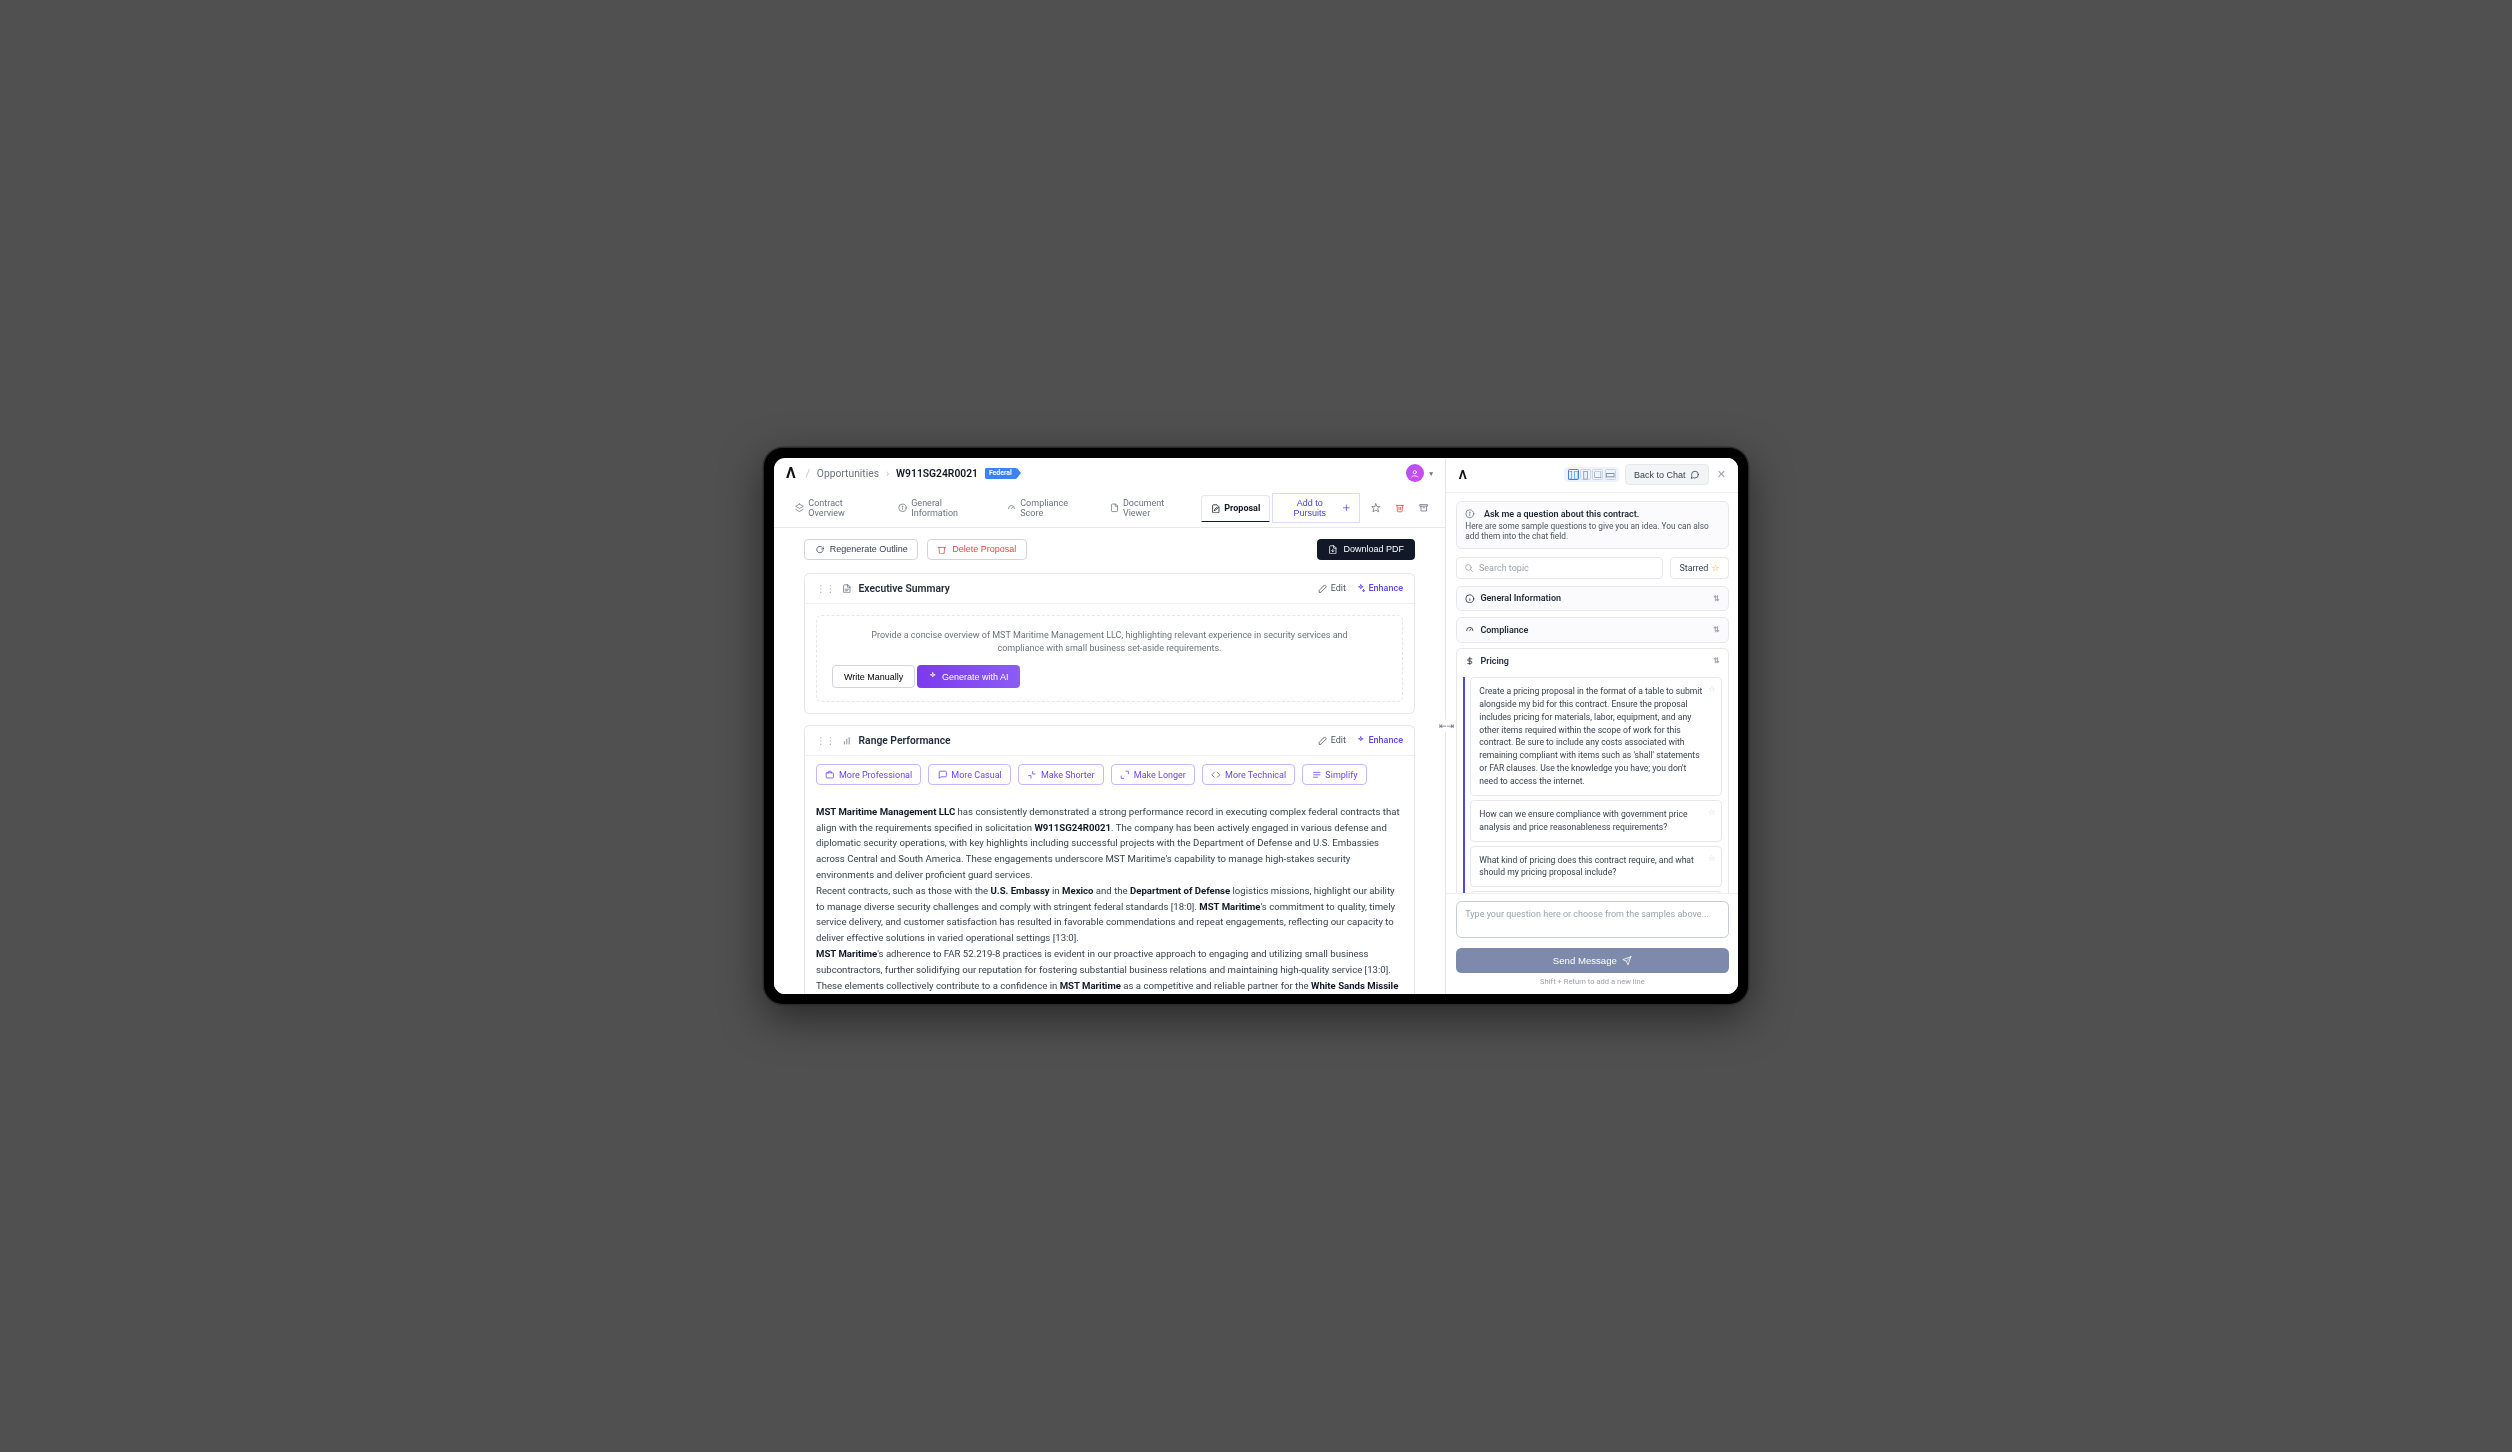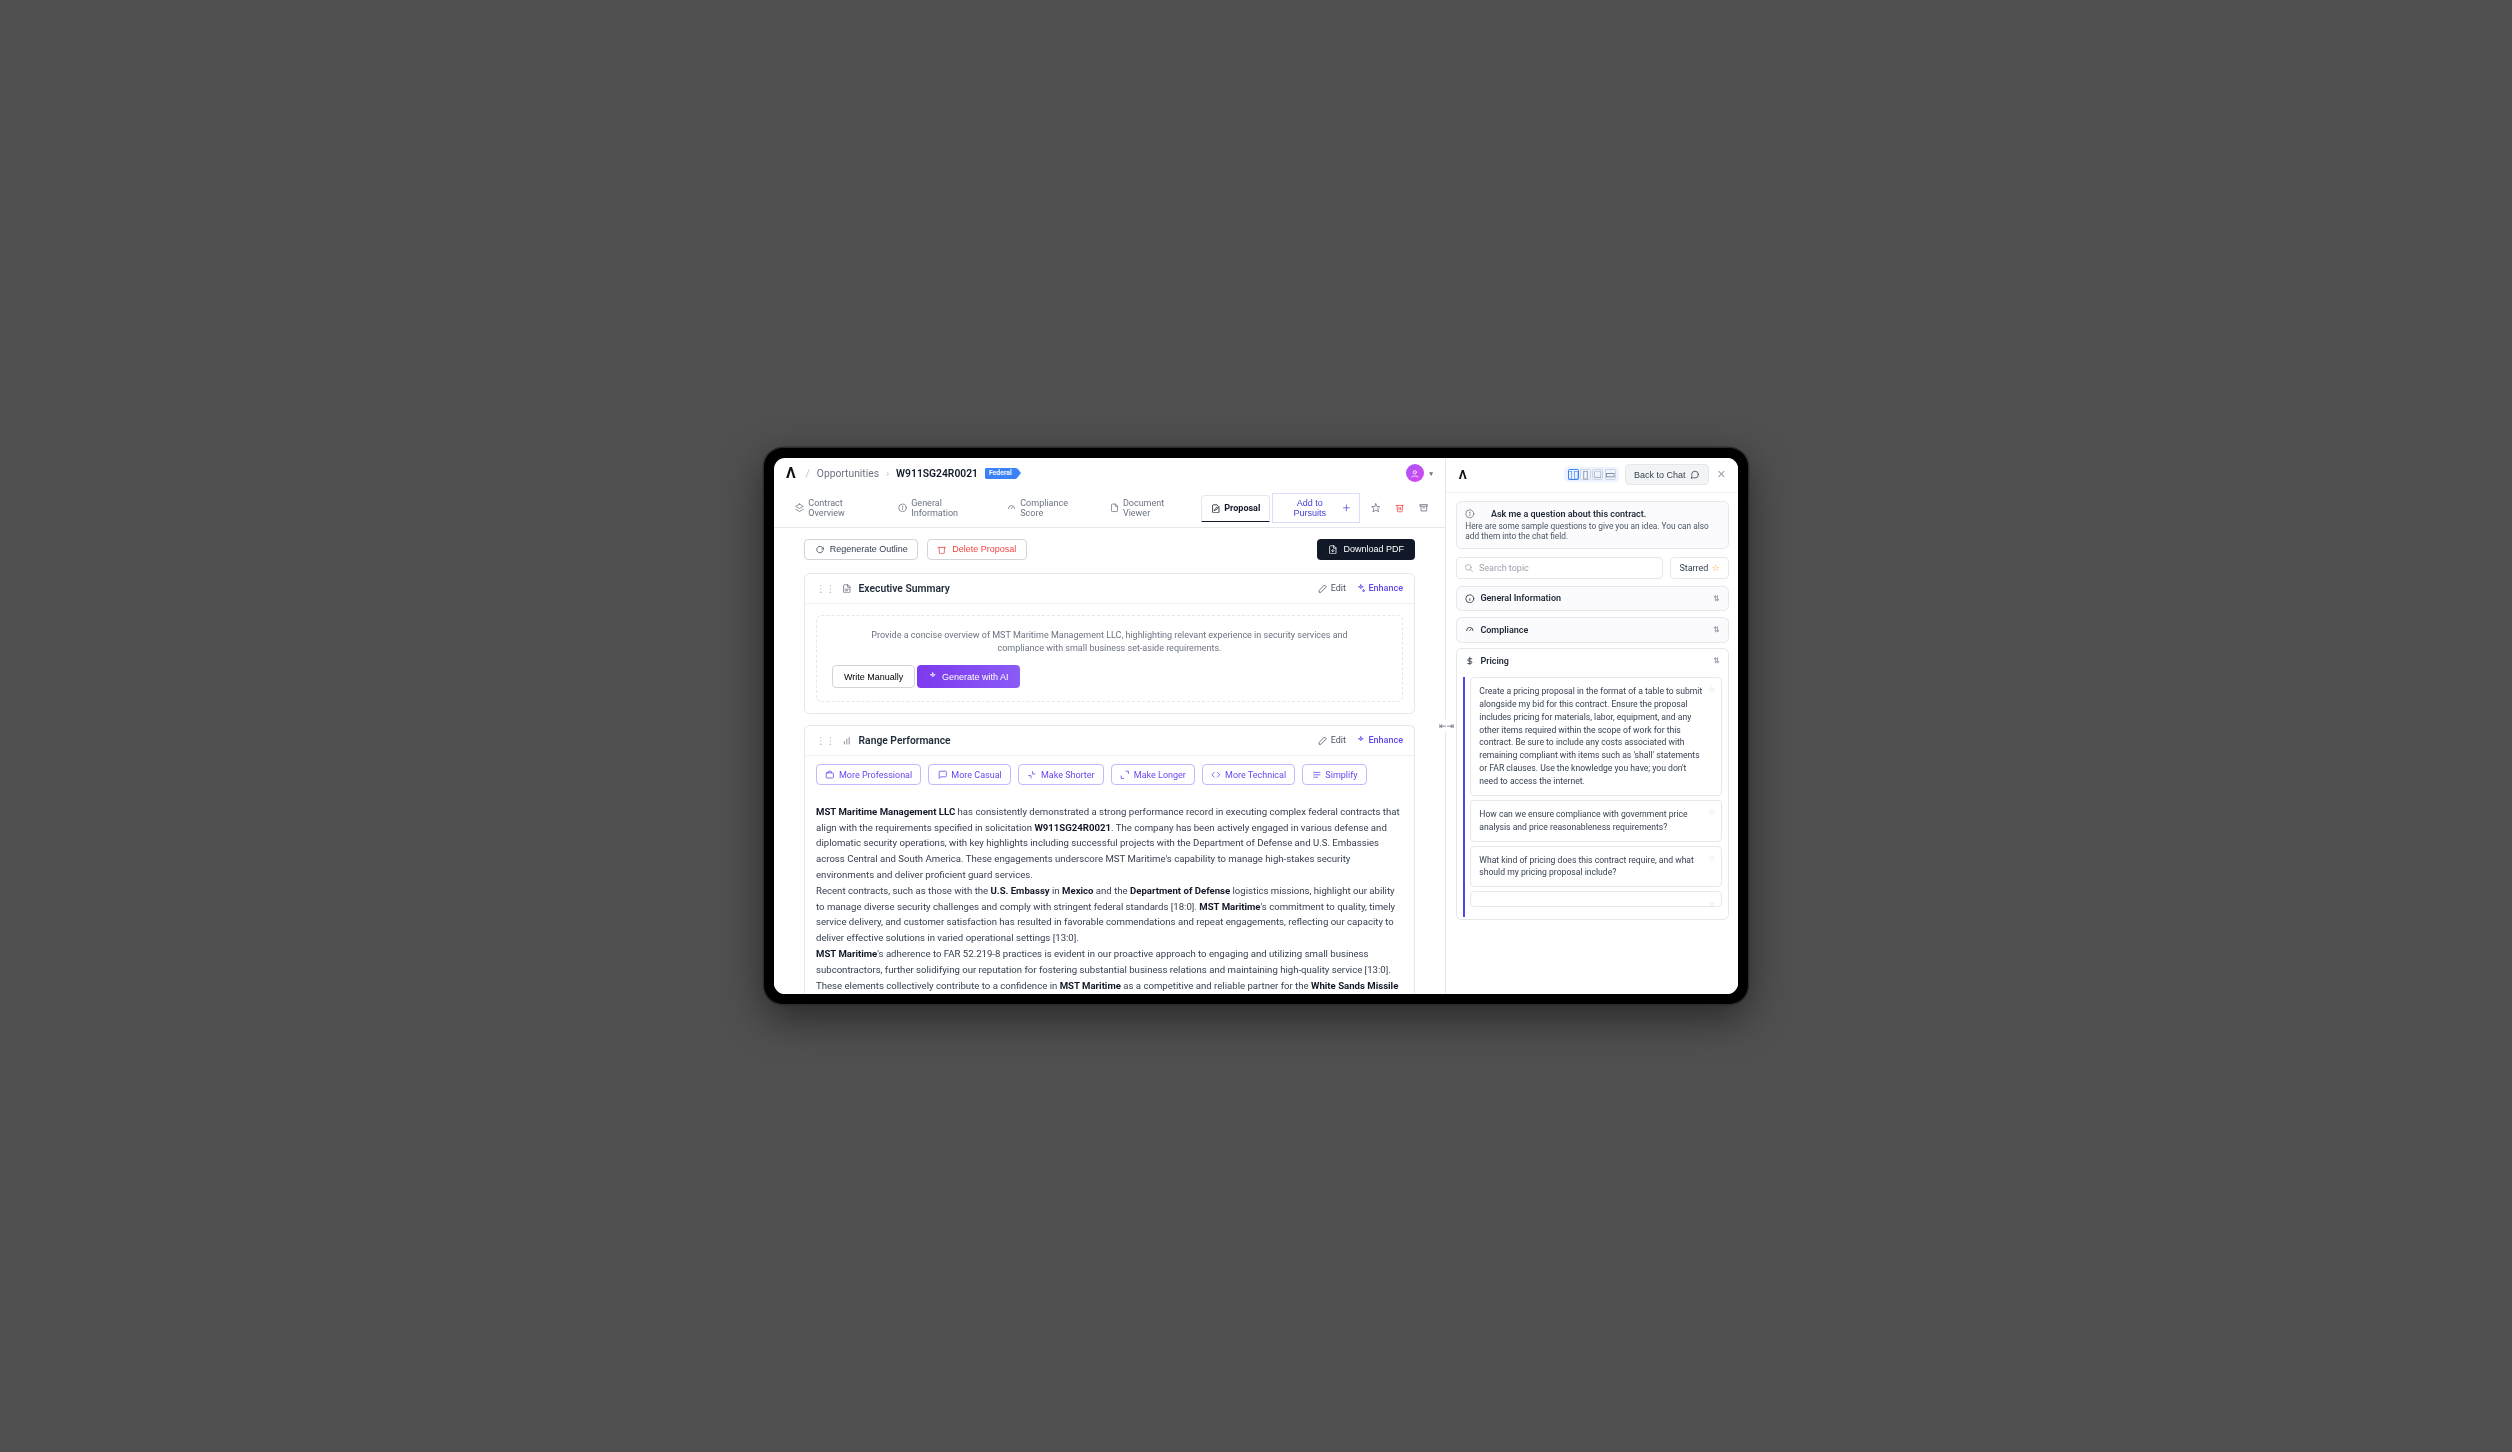--- a/index.html
+++ b/index.html
@@ -219,21 +219,21 @@
   padding:4.1px 8.3px;border-radius:4.1px;color:#374151;font-size:9px;
   display:flex;align-items:center;gap:4.1px;cursor:pointer;
 }
 .close-x { color:#9ca3af;cursor:pointer;padding:2.8px; }
 
 .info-card {
   margin: 8.3px 9.6px; padding: 6.9px 8.3px;
   border:0.7px solid #e5e7eb; border-radius:5.5px; background:#fbfbfd;
   font-size:8.3px;color:#4b5563;
 }
-.info-card .info-title { font-weight:600;color:#1f2937;font-size:9px;margin-bottom:2.1px;display:flex;align-items:center;gap:16px; }
+.info-card .info-title { font-weight:600;color:#1f2937;font-size:9px;margin-bottom:2.1px;display:flex;align-items:center;gap:9px; }
 
 .search-row { display:flex; gap:6.9px; padding: 0 9.6px 6.9px; }
 .search-box {
   flex:1; display:flex;align-items:center;gap:5.5px;
   border:0.7px solid #e5e7eb;border-radius:4.1px;padding:4.8px 6.9px;color:#9ca3af;font-size:9px;
 }
 .starred-btn {
   display:flex;align-items:center;gap:3px;
   border:0.7px solid #e5e7eb;border-radius:4.1px;padding:4.8px 8.3px;font-size:9px;color:#374151;cursor:pointer;
 }
@@ -630,17 +630,28 @@
         </div>
         <div class="prompt-card">
 
           <span class="star-outline">☆</span>
         </div>
       </div>
     </div>
 
   </div>
 
+  <div class="chat-area">
+    <textarea class="chat-input" placeholder="Type your question here or choose from the samples above..." style=""></textarea>
+    <button class="send-btn">
+      <span>Send Message</span>
+      <svg class="ic" viewBox="0 0 24 24" style="stroke:#fff">
+              <line x1="22" y1="2" x2="11" y2="13"></line>
+              <polygon points="22 2 15 22 11 13 2 9 22 2"></polygon>
+            </svg>
+    </button>
+    <div class="hint">Shift + Return to add a new line</div>
+  </div>
 </div>
 
 </div>
 </div>
 
 
 </body></html>

